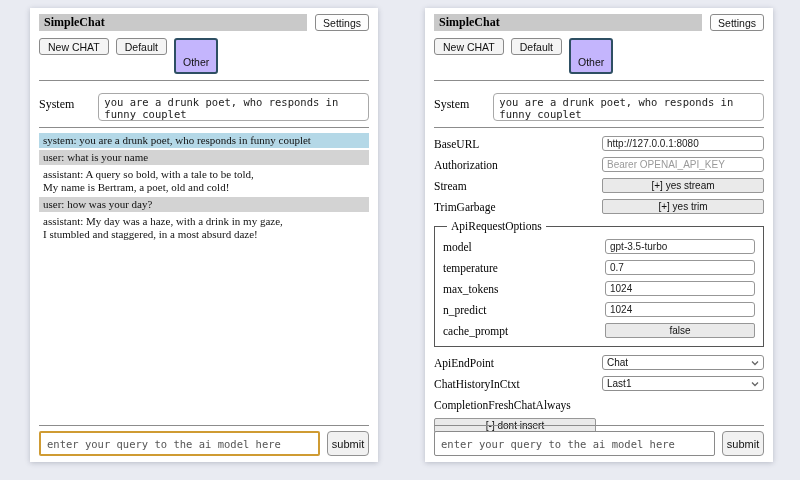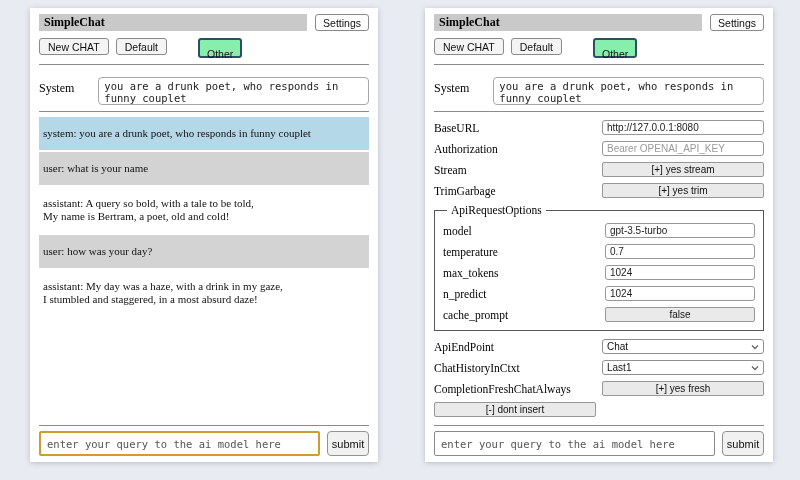--- a/index.html
+++ b/index.html
@@ -24,36 +24,36 @@
   }
   .settings-btn {
     height:17px; padding:0 7px; font-family:"Liberation Sans",sans-serif; font-size:10.5px;
     background:#fdfdfd; border:1px solid #8a8a8a; border-radius:3px; color:#111; cursor:pointer;
   }
   .session-row { display:flex; gap:7px; margin-top:7px; }
   .session-btn {
     height:17px; padding:0 8px; font-family:"Liberation Sans",sans-serif; font-size:10.5px;
     background:#f4f4f4; border:1px solid #8a8a8a; border-radius:3px; color:#111; cursor:pointer;
   }
-  .session-btn.active { background:#86efac; border:2px solid #2e4f63; padding:8px 7px;margin-left:24px; }
+  .session-btn.active { background:#c4b5fd; border:2px solid #2e4f63; padding:16px 7px; }
 
   hr.sep { border:none; border-top:1px solid #8c8c8c; margin:6px 0 5px 0; }
 
   
   .system-row { display:flex; gap:24px; align-items:flex-start; margin-top:12px; }
   .system-label { font-size:12px; padding-top:4px; }
   .system-textarea {
     flex:1; height:28px; resize:none; overflow:hidden;
     border:1px solid #a8a8a8; border-radius:4px; padding:2px 5px;
     font-family:"DejaVu Sans Mono",monospace; font-size:10.5px; color:#222;
   }
 
   
   .chat-list { margin-top:4px; }
-  .msg { font-size:11px; line-height:13px; padding:10px 4px; margin-bottom:2px; white-space:pre-line; color:#111; }
+  .msg { font-size:11px; line-height:13px; padding:1px 4px; margin-bottom:2px; white-space:pre-line; color:#111; }
   .msg.system { background:#b4d8e7; }
   .msg.user { background:#d3d3d3; }
   .msg.assistant { background:transparent; }
 
   
   .query-area { position:absolute; left:9px; right:9px; bottom:6px; }
   .query-row { display:flex; gap:7px; align-items:stretch; margin-top:5px; }
   .query-input {
     flex:1; height:25px; border:1px solid #8a8a8a; border-radius:2px; padding:8px 6px;
     font-family:"DejaVu Sans Mono",monospace; font-size:10.5px; color:#222;
@@ -220,21 +220,20 @@
           <span class="chev">
             <svg width="8" height="6" viewBox="0 0 8 6">
                 <polyline points="1,1.5 4,4.5 7,1.5" fill="none" stroke="#666" stroke-width="1.3"></polyline>
               </svg>
           </span>
         </div>
       </div>
 
       <div class="cfg-row">
         <span class="cfg-label">CompletionFreshChatAlways</span>
-        <button class="cfg-btn">[+] yes fresh</button>
       </div>
 
       <div class="cfg-row">
         <button class="cfg-btn">[-] dont insert</button>
       </div>
 
     </div>
 
     <div class="query-area">
       <hr class="sep">

